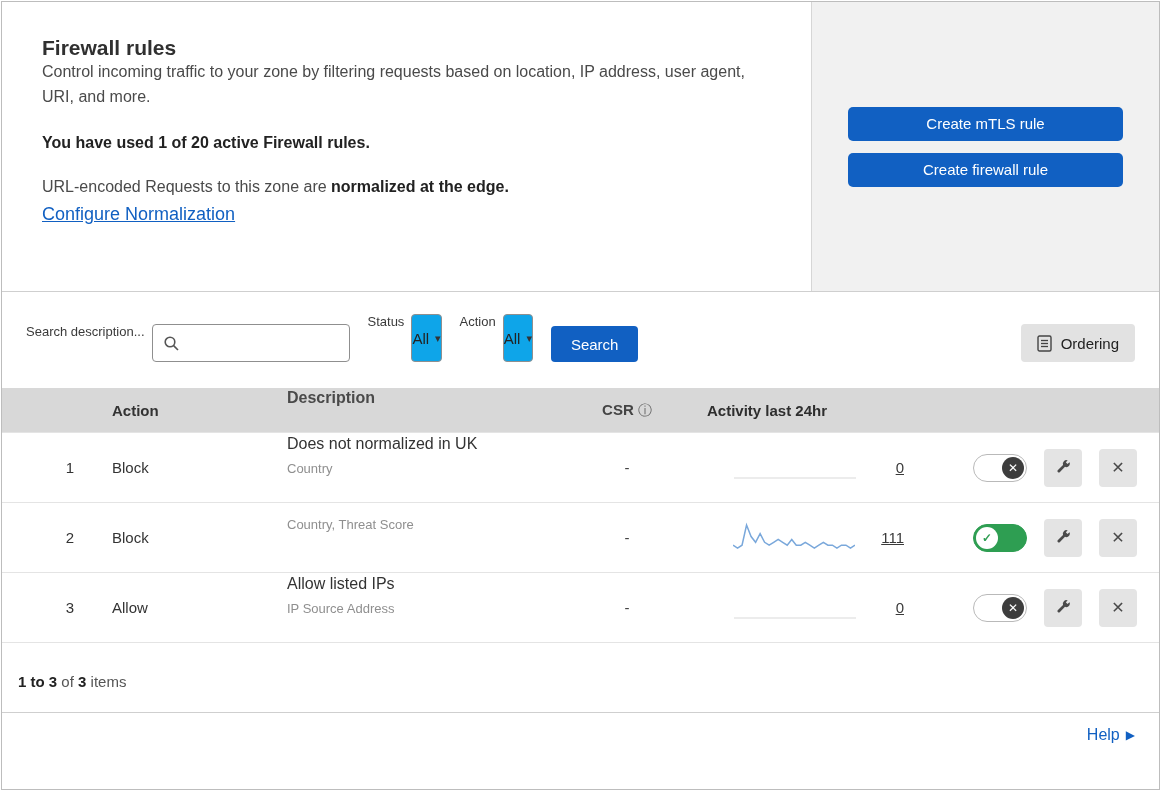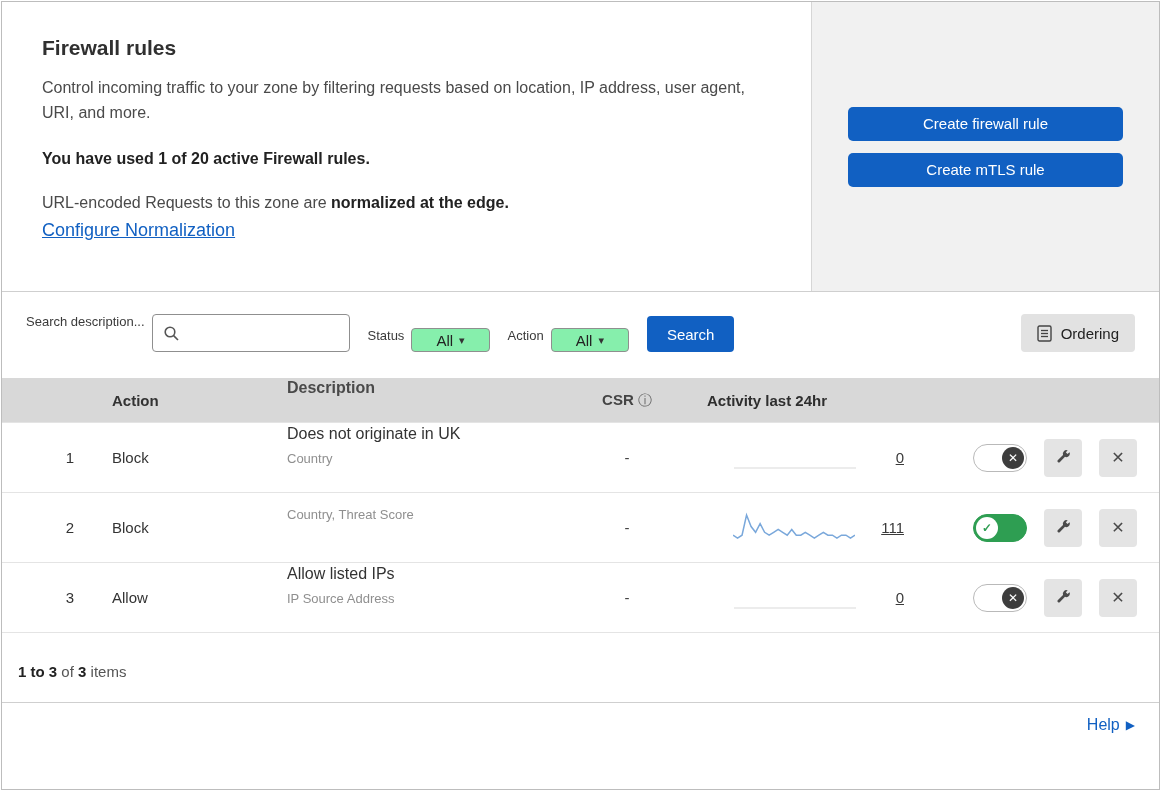--- a/index.html
+++ b/index.html
@@ -14,21 +14,21 @@
     height: 789px;
     border: 1px solid #bdbdbd;
     margin: 1px auto;
     background: #fff;
     overflow: hidden;
   }
 
   
   .top { display: flex; height: 290px; border-bottom: 1px solid #cfcfcf; }
   .top-left { flex: 1; background: #fff; padding: 34px 40px; border-right: 1px solid #d6d6d6; }
-  .page-title { font-size: 21px; font-weight: 600; color: #303030; margin: 0 0 16px; }
+  .page-title { font-size: 21px; font-weight: 600; color: #303030; margin: 0 0 0; }
   .desc { font-size: 16px; color: #4a4a4a; line-height: 1.55; margin: 0 0 24px; max-width: 730px; }
   .usage { font-size: 16px; font-weight: bold; color: #222; margin: 0 0 26px; }
   .norm { font-size: 16px; color: #4a4a4a; margin: 12px 0 8px; }
   .norm strong { color: #222; }
   .link { color: var(--blue, #1160c2); font-size: 18px; text-decoration: underline; cursor: pointer; display: inline-block; }
   .top-right {
     width: 347px; background: #f1f1f1;
     display: flex; flex-direction: column; justify-content: center; align-items: stretch;
     gap: 12px; padding: 0 36px;
   }
@@ -42,22 +42,22 @@
   .fgroup { display: flex; flex-direction: row; gap: 7px; }
   .fgroup label { font-size: 13px; color: #3a3a3a; }
   .search-box {
     position: relative; width: 198px; height: 38px;
     border: 1px solid #8f8f8f; border-radius: 4px;
     display: flex; align-items: center; padding-left: 34px; background: #fff;
   }
   .search-box svg { position: absolute; left: 10px; top: 10px; }
   .search-box input { border: none; outline: none; width: 150px; font-size: 15px; background: transparent; font-family: inherit; }
   .select {
-    height: 24px; border: 1px solid #8f8f8f; border-radius: 4px; background: #86efac;
-    display: flex; align-items: center; gap: 6px; padding: 0 24px;
+    height: 48px; border: 1px solid #8f8f8f; border-radius: 4px; background: #0ea5e9;
+    display: flex; align-items: center; gap: 6px; padding: 0 0;
     font-size: 15px; color: #222; cursor: pointer;
   }
   .caret { font-size: 11px; color: #333; }
   .btn-search { height: 36px; padding: 0 20px; border-radius: 4px; }
   .btn-ordering {
     margin-left: auto; height: 38px; background: #e2e2e2; border: none; border-radius: 4px;
     display: flex; align-items: center; gap: 9px; padding: 0 16px;
     font-size: 15px; color: #222; cursor: pointer; font-family: Liberation Sans, sans-serif;
   }
 
@@ -111,22 +111,22 @@
 
   <div class="top">
     <div class="top-left">
       <h1 class="page-title">Firewall rules</h1>
       <p class="desc">Control incoming traffic to your zone by filtering requests based on location, IP address, user agent, URI, and more.</p>
       <p class="usage">You have used 1 of 20 active Firewall rules.</p>
       <p class="norm"><span>URL-encoded Requests to this zone are </span><strong>normalized at the edge.</strong></p>
       <a class="link">Configure Normalization</a>
     </div>
     <div class="top-right">
+      <button class="btn-primary">Create mTLS rule</button>
       <button class="btn-primary">Create firewall rule</button>
-      <button class="btn-primary">Create mTLS rule</button>
     </div>
   </div>
 
   <div class="filters">
     <div class="fgroup">
       <label>Search description...</label>
       <div class="search-box">
         <svg width="17" height="17" viewBox="0 0 17 17">
           <circle cx="7" cy="7" r="4.8" fill="none" stroke="#555" stroke-width="1.6"></circle>
           <line x1="10.6" y1="10.6" x2="15" y2="15" stroke="#555" stroke-width="1.6"></line>
@@ -169,21 +169,21 @@
       <div class="col activity">Activity last 24hr</div>
       <div class="col controls"></div>
     </div>
 
     <div class="tbody">
 
       <div class="trow">
         <div class="col num">1</div>
         <div class="col action">Block</div>
         <div class="col desc">
-          <div class="dmain">Does not originate in UK</div>
+          <div class="dmain">Does not normalized in UK</div>
           <div class="dsub">Country</div>
         </div>
         <div class="col csr">-</div>
         <div class="col activity">
           <span class="spark">
               <svg width="122" height="36">
                 <line x1="0" y1="28" x2="122" y2="28" stroke="#d9d9d9" stroke-width="1"></line>
               </svg>
             </span>
           <a class="count">0</a>

